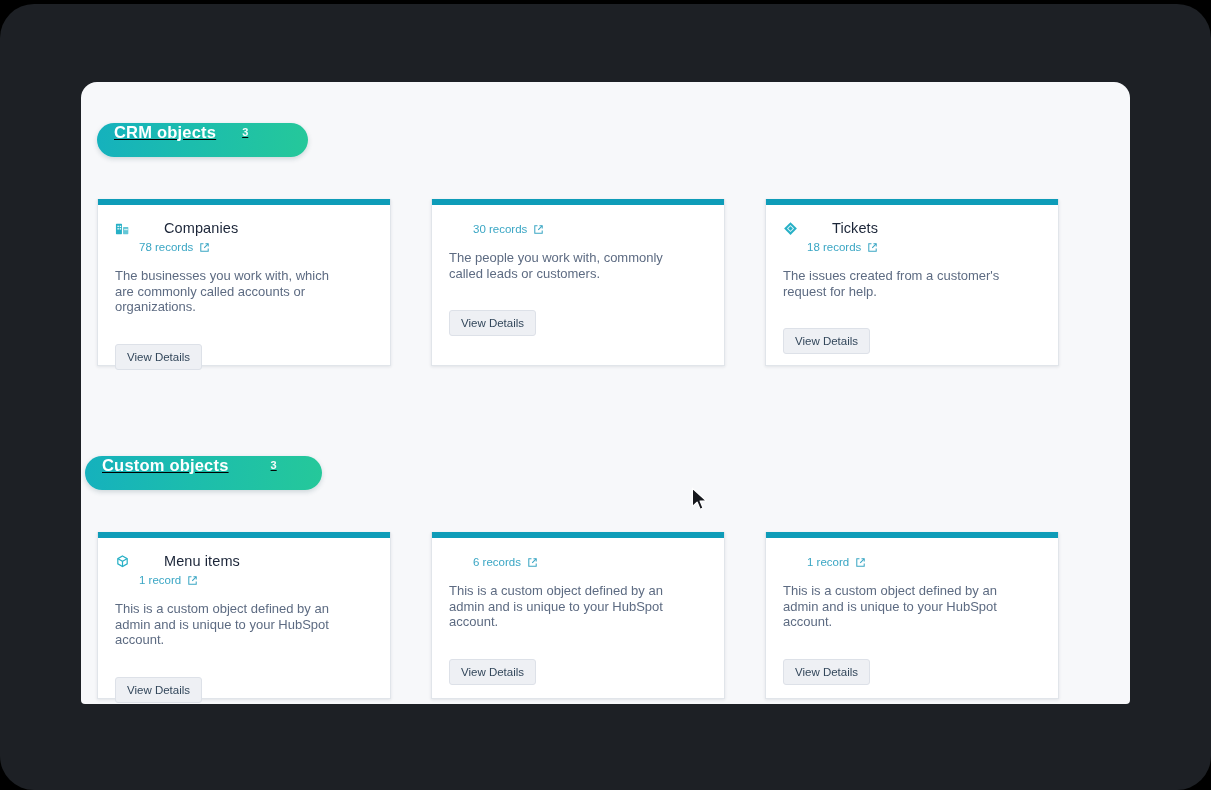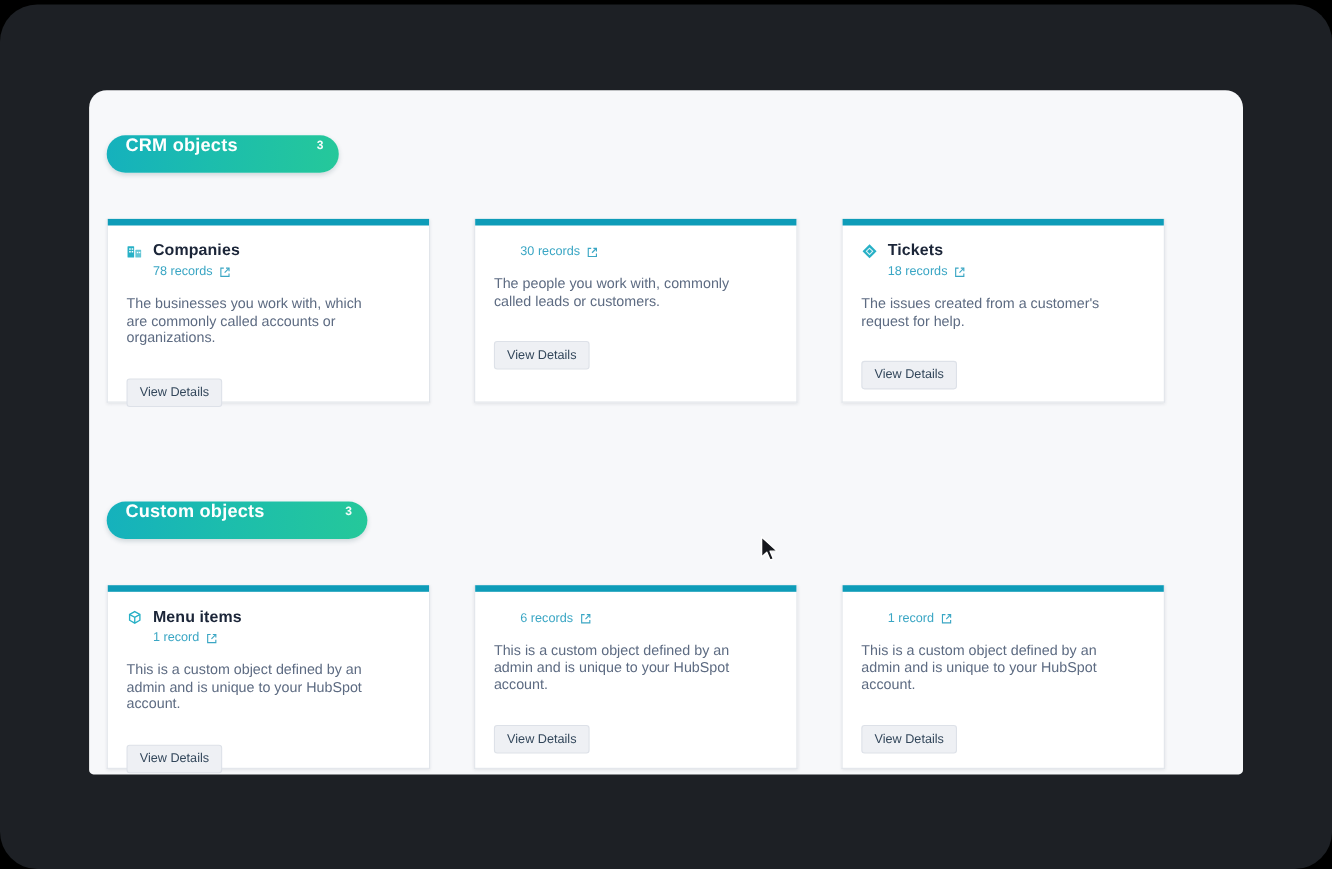--- a/index.html
+++ b/index.html
@@ -43,27 +43,27 @@
     position: relative;
     width: 100%;
     height: 100%;
   }
 
   
   .section-pill {
     position: absolute;
     display: flex;
     align-items: center;
-    justify-content: space-between;
     height: 34px;
     border-radius: 17px;
     padding: 0 14px 16px 17px;
     box-sizing: border-box;
     background: linear-gradient(95deg, #15b1bd 0%, #1cbdad 45%, #25c89a 100%);
     box-shadow: 0 2px 5px rgba(20,60,70,0.18);
+    text-decoration: underline;
   }
   .section-pill .pill-label {
     color: #ffffff;
     font-size: 16.5px;
     font-weight: bold;
     letter-spacing: 0.2px;
     white-space: nowrap;
   }
   .section-pill .pill-count {
     color: #ffffff;
@@ -71,23 +71,24 @@
     font-weight: bold;
     margin-left: 26px;
     opacity: 0.95;
   }
   #pill-crm {
     left: 16px;
     top: 41px;
     width: 211px;
   }
   #pill-custom {
-    left: 16px;
+    left: 4px;
     top: 374px;
     width: 237px;
+    gap: 16px;
   }
 
   
   .card-row {
     position: absolute;
     left: 16px;
     width: 1017px;
     display: flex;
     gap: 40px;
   }
@@ -119,23 +120,24 @@
     height: 18px;
   }
   .card-icon {
     width: 15px;
     height: 15px;
     display: block;
     flex: 0 0 auto;
   }
   .card-title {
     font-size: 14.5px;
-    font-weight: bold;
+    font-weight: normal;
     color: #1b2538;
     letter-spacing: 0.1px;
+    margin-left: 25px;
   }
   .records-row {
     display: flex;
     align-items: center;
     gap: 6px;
     margin-top: 4px;
     margin-left: 24px;
   }
   .records-link {
     font-size: 11.5px;

